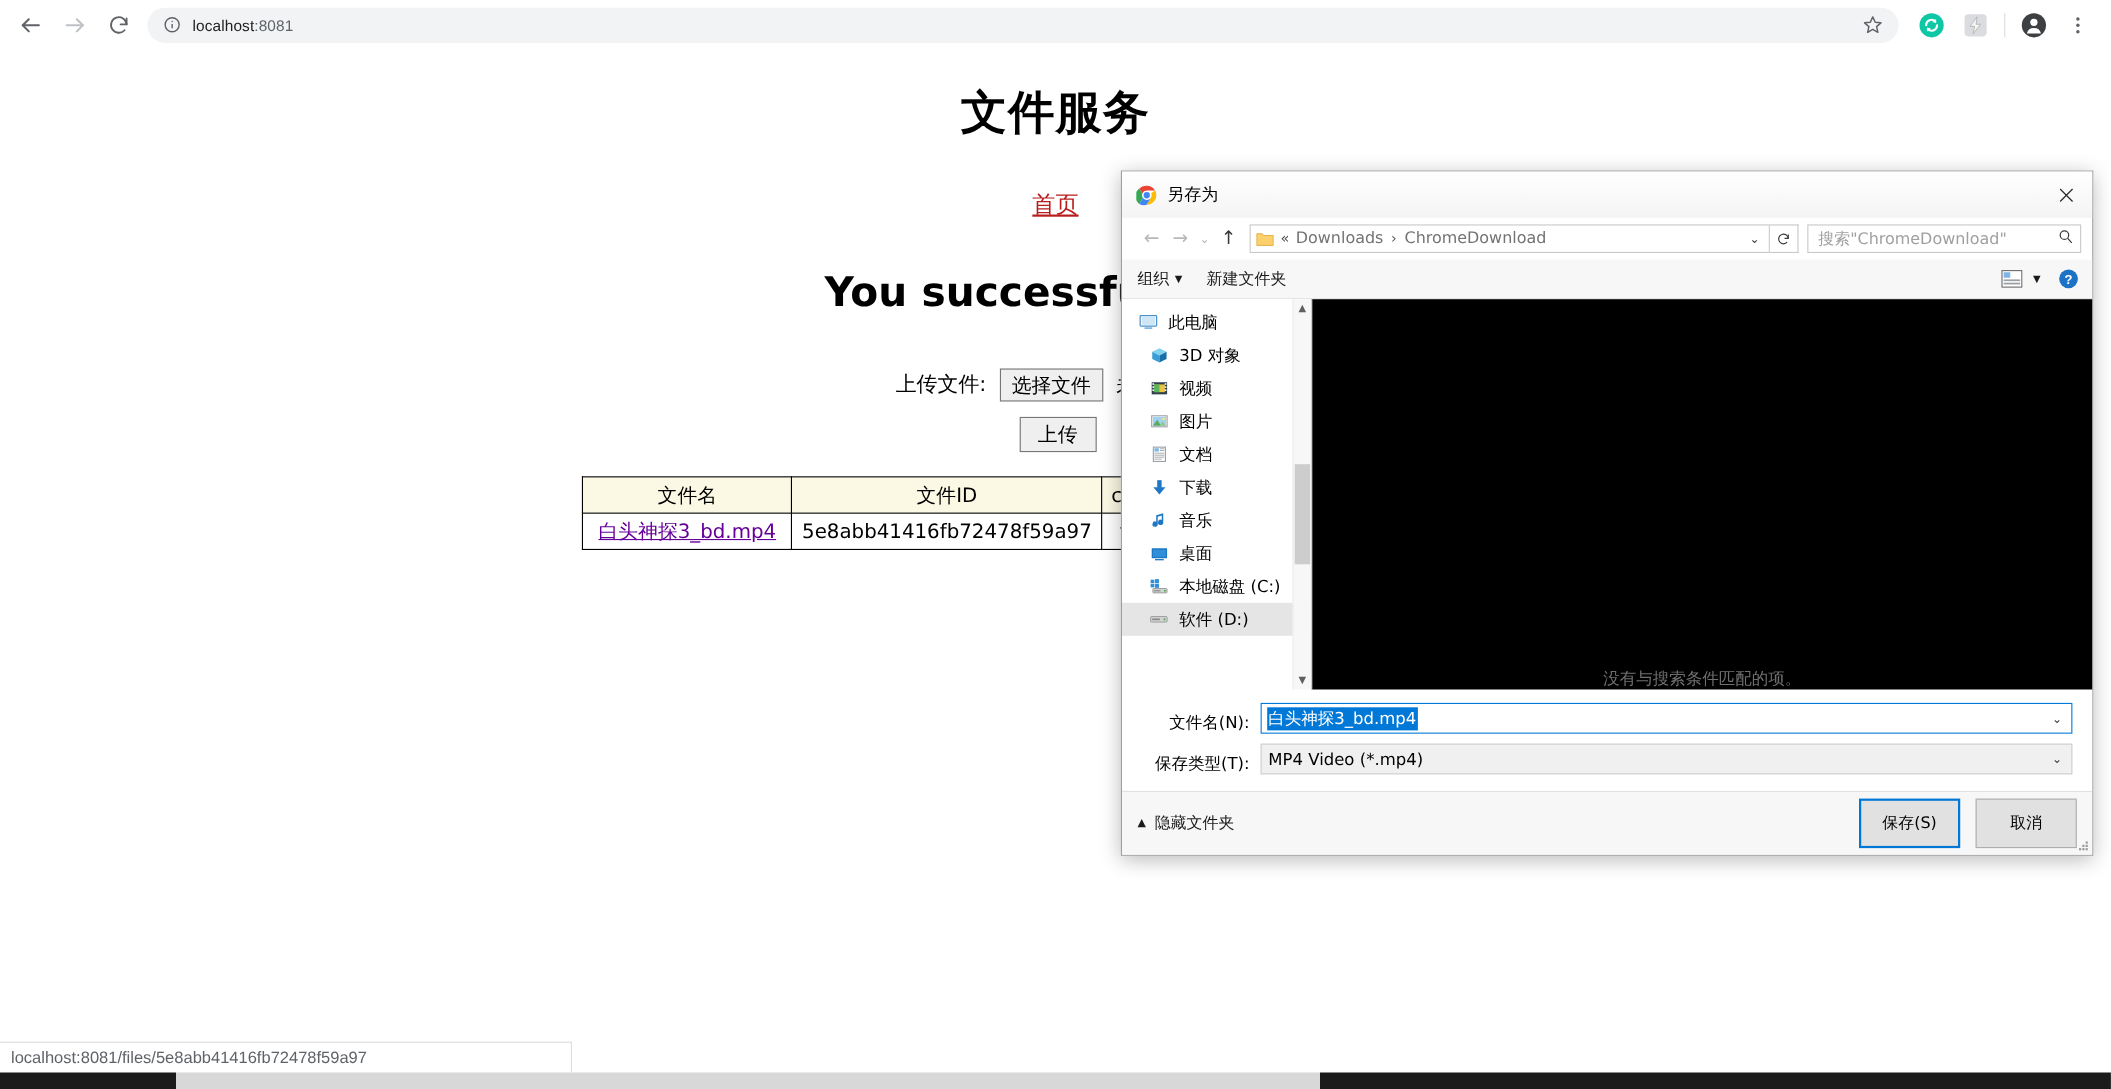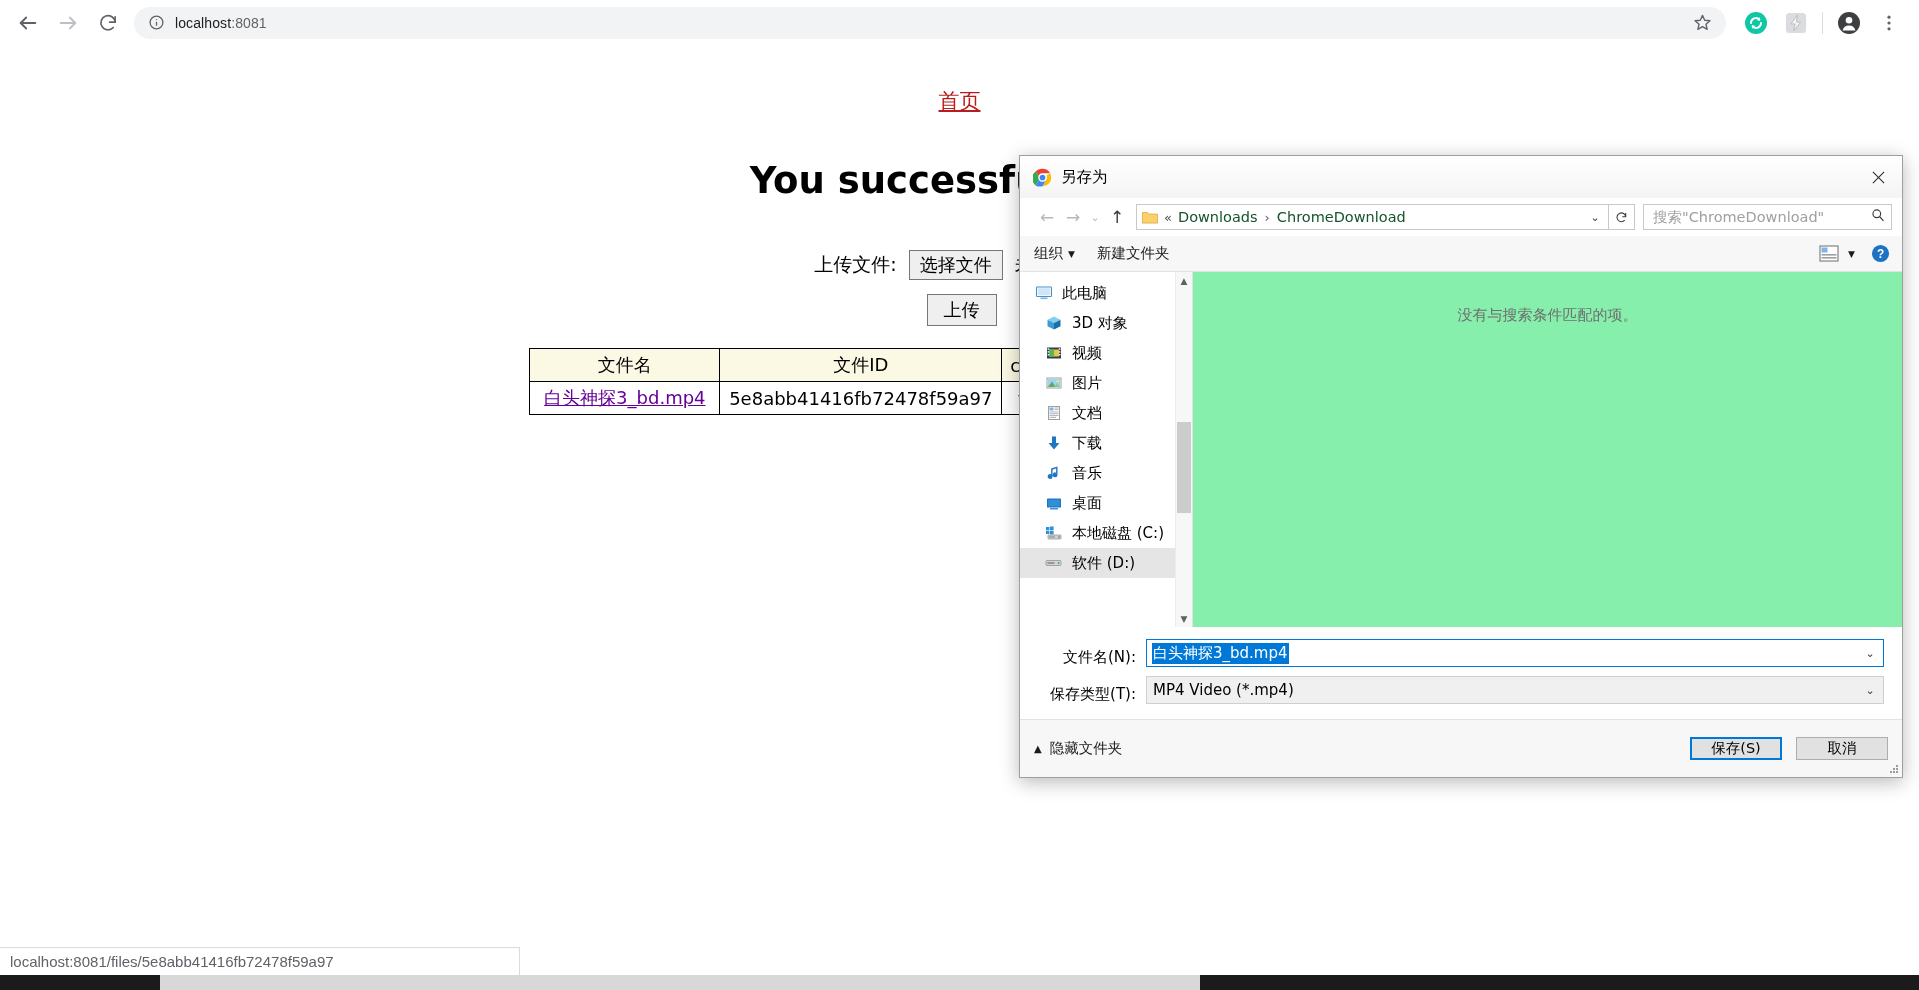--- a/index.html
+++ b/index.html
@@ -201,21 +201,21 @@
     flex: 1 1 auto; height: 26px;
     border: 1px solid #c8c8c8;
     background: #ffffff;
     display: flex; align-items: center;
     margin-left: 6px;
     padding: 0 2px 0 5px;
     min-width: 0;
   }
   #addr-folder-icon { width: 16px; height: 15px; flex:0 0 auto; margin-right: 6px; }
   #addr-chev { color: #4d4d4d; margin: 0 6px 0 0; font-size: 13px; }
-  .crumb { font-size: 14.5px; color: #14532d; white-space: nowrap; }
+  .crumb { font-size: 14.5px; color: #737373; white-space: nowrap; }
   .crumb-sep { color: #5a5a5a; margin: 0 7px; font-size: 13px; }
   #addr-dropdown {
     margin-left: auto; width: 22px; text-align: center;
     color: #3b3b3b; font-size: 11px; flex: 0 0 auto;
   }
   #dlg-refresh {
     width: 26px; height: 26px; flex:0 0 auto;
     border: 1px solid #c8c8c8; border-left: none;
     background: #fff;
     display:flex; align-items:center; justify-content:center;
@@ -281,23 +281,23 @@
   }
   #sidebar-scrollbar .sb-arrow.bot { position: absolute; bottom: 0; left:0; right:0; }
   #sidebar-thumb {
     position: absolute; left: 1px; right: 1px;
     top: 150px; height: 91px;
     background: #cdcdcd;
   }
   #dlg-filelist {
     flex: 1 1 auto;
     border-left: 1px solid #e2e2e2;
-    display: flex; align-items: flex-start; justify-content: center;
+    display: flex; align-items: flex-end; justify-content: center;
     padding-top: 34px;
-    background: #86efac;
+    background: #000000;
   }
   #empty-msg { font-size: 15px; color: #6f6f6f; }
 
   #dlg-fields {
     flex: 0 0 auto;
     padding: 12px 18px 6px 18px;
     background: #ffffff;
   }
   .field-row { display: flex; align-items: flex-end; margin-bottom: 9px; }
   .field-label {
@@ -335,21 +335,21 @@
     padding: 0 14px 0 14px;
     position: relative;
   }
   #hide-folders {
     display: flex; align-items: center;
     font-size: 14.5px; color: #1a1a1a; cursor: default;
   }
   #hide-folders .caret { font-size: 10px; margin-right: 8px; color: #1a1a1a; }
   #footer-spacer { flex: 1 1 auto; }
   .dlg-button {
-    width: 92px; height: 23px;
+    width: 92px; height: 45px;
     background: #e1e1e1;
     border: 1px solid #adadad;
     display: flex; align-items: center; justify-content: center;
     font-size: 14.5px; color: #000;
     cursor: default;
   }
   .dlg-button.primary {
     background: #e1e1e1;
     border: 2px solid #0078d7;
   }
@@ -424,20 +424,21 @@
   <div class="tb-icon" id="menu-dots">
     <svg width="20" height="20" viewBox="0 0 24 24" fill="#5f6368">
         <circle cx="12" cy="5" r="1.9"></circle>
         <circle cx="12" cy="12" r="1.9"></circle>
         <circle cx="12" cy="19" r="1.9"></circle>
       </svg>
   </div>
 </div>
 
 <div id="page-content">
+  <h1 id="page-title-h1">文件服务</h1>
   <div id="home-link-wrap">
     <a id="home-link">首页</a>
   </div>
   <h2 id="upload-success">You successfully upl</h2>
 
   <div id="upload-form-row">
     <span>上传文件:</span>
     <span id="choose-file-btn">选择文件</span>
     <span id="no-file-text">未选择任何</span>
   </div>

